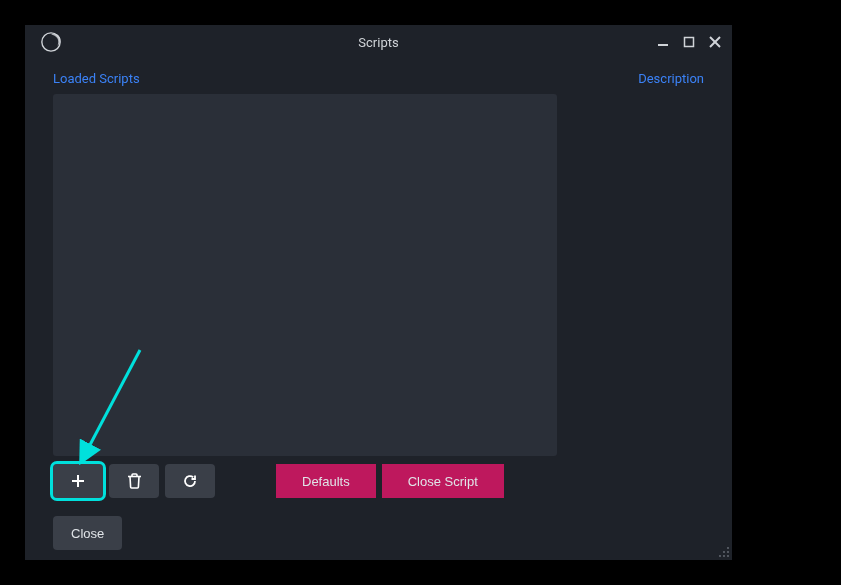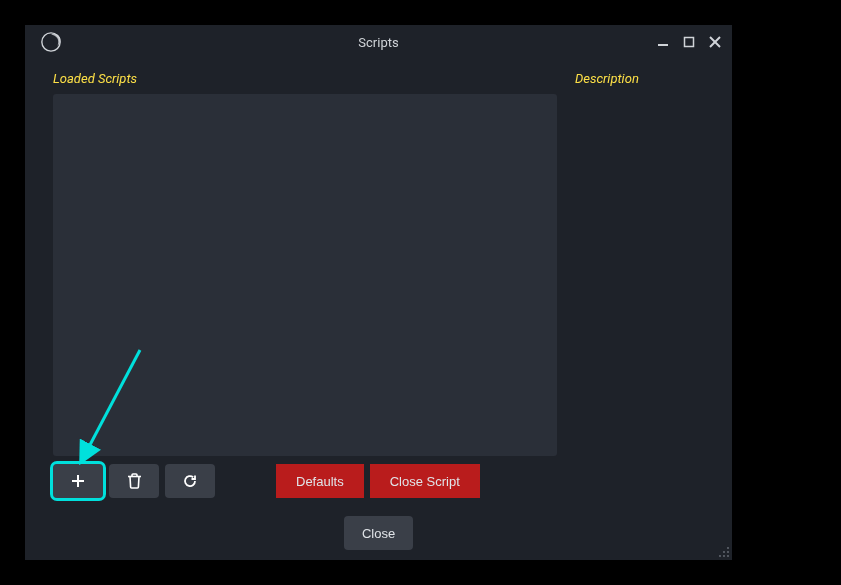--- a/index.html
+++ b/index.html
@@ -78,26 +78,26 @@
     }
     .left-panel {
       width: 504px;
       display: flex;
       flex-direction: column;
     }
     .right-panel {
       flex: 1;
       display: flex;
       flex-direction: column;
+      align-items: flex-end;
     }
     .section-label {
-      color: #fde047;
+      color: #3b82f6;
       font-size: 13px;
       margin-bottom: 8px;
-      font-style: italic;
     }
     .scripts-list {
       background: #2a2f38;
       border-radius: 3px;
       flex: 1;
       min-height: 340px;
     }
     .toolbar-row {
       display: flex;
       gap: 6px;
@@ -118,31 +118,31 @@
     }
     .icon-btn.highlighted {
       outline: 3px solid #00e0dc;
       outline-offset: 0;
     }
     .spacer {
       width: 49px;
     }
     .text-btn {
       height: 34px;
-      background: #b91c1c;
+      background: #be185d;
       border: none;
       border-radius: 0;
-      padding: 0 20px;
+      padding: 0 26px;
       color: #e0e4e8;
       font-size: 13px;
       cursor: pointer;
     }
     .footer {
       display: flex;
-      justify-content: center;
+      justify-content: flex-start;
       margin-top: 18px;
       padding-right: 0;
     }
     .close-btn {
       height: 34px;
       background: #3a3f48;
       border: none;
       border-radius: 4px;
       padding: 0 18px;
       color: #e0e4e8;

